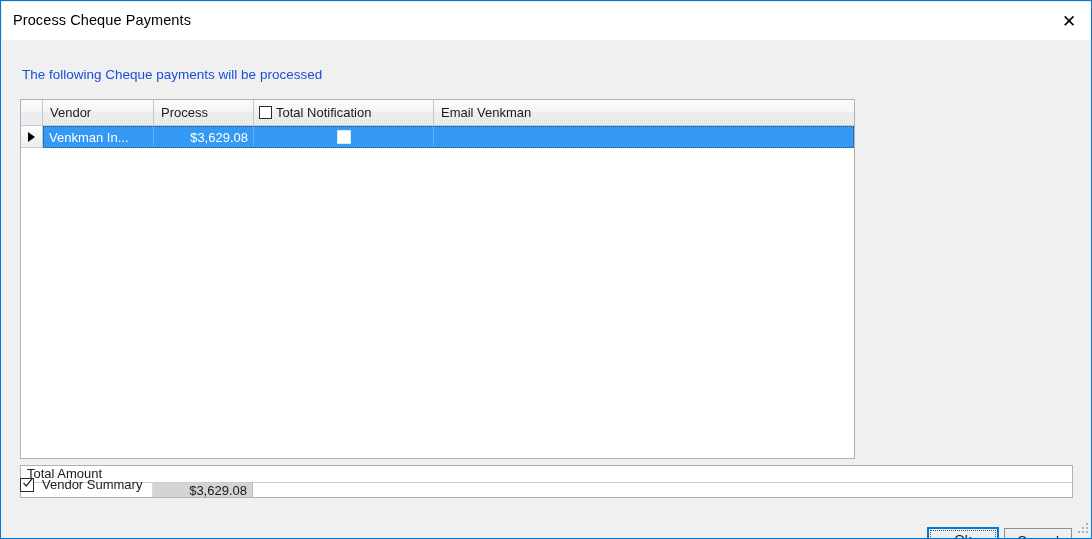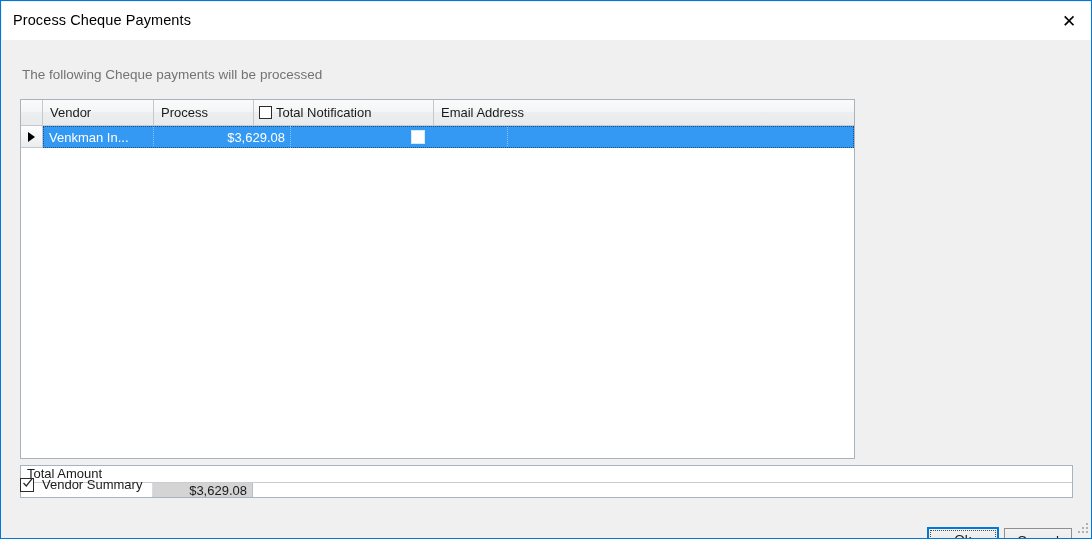--- a/index.html
+++ b/index.html
@@ -68,21 +68,21 @@
     width: 1090px;
     height: 499px;
     background: #f0f0f0;
   }
 
   .instruction {
     position: absolute;
     left: 20px;
     top: 27px;
     font-size: 13.5px;
-    color: #737373;
+    color: #1d4ed8;
     white-space: nowrap;
   }
 
   
   .grid {
     position: absolute;
     left: 18px;
     top: 59px;
     width: 835px;
     height: 360px;
@@ -159,21 +159,20 @@
     border-top: 5px solid transparent;
     border-bottom: 5px solid transparent;
   }
   .row-cells {
     position: relative;
     flex: 1 1 auto;
     display: flex;
     box-sizing: border-box;
     outline: 1px dotted #1c4f80;
     outline-offset: -1px;
-    gap: 37px;
   }
   .cell {
     box-sizing: border-box;
     border-right: 1px dotted #8fc5f5;
     display: flex;
     align-items: center;
     font-size: 13px;
     color: #ffffff;
     white-space: nowrap;
     overflow: hidden;
@@ -351,21 +350,21 @@
           <span>Vendor</span>
         </div>
         <div class="hcell c-amount">
           <span>Process</span>
         </div>
         <div class="hcell c-notify">
           <span class="hdr-checkbox"></span>
           <span>Total Notification</span>
         </div>
         <div class="hcell c-email">
-          <span>Email Address</span>
+          <span>Email Venkman</span>
         </div>
       </div>
 
       <div class="grid-body">
         <div class="grid-row">
           <div class="rowhdr">
             <span class="row-arrow"></span>
           </div>
           <div class="row-cells">
             <div class="cell c-vendor">Venkman  In...</div>

